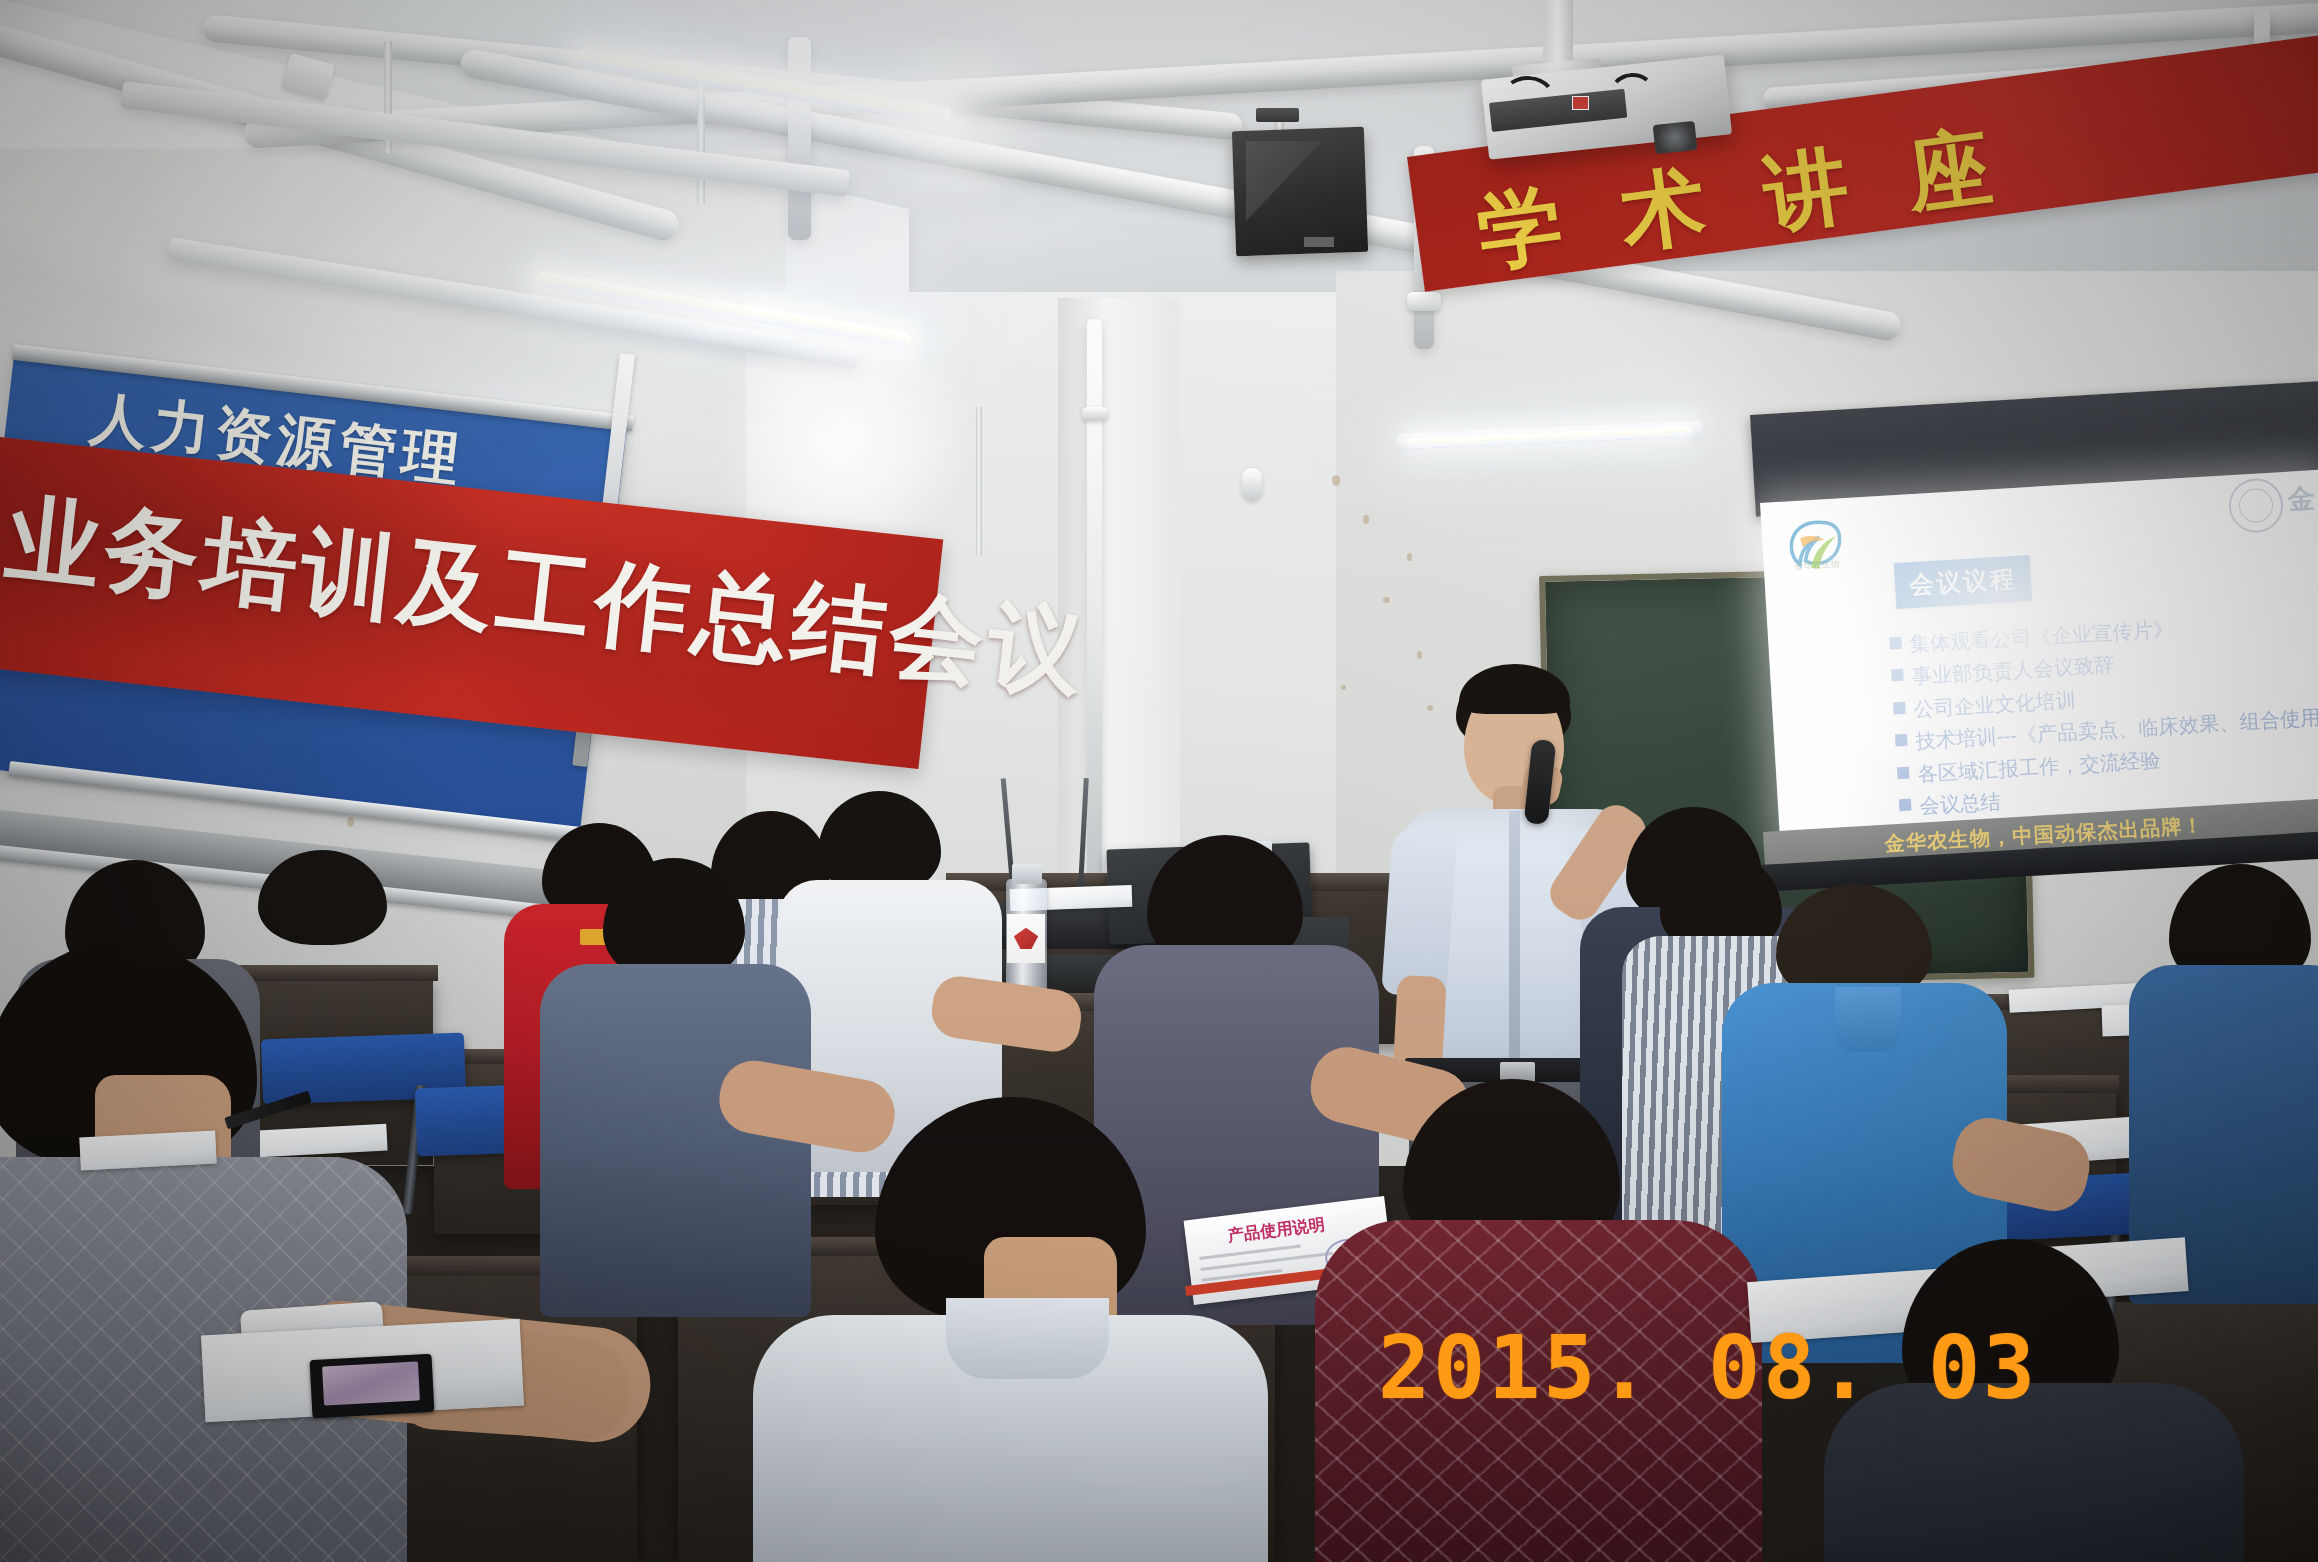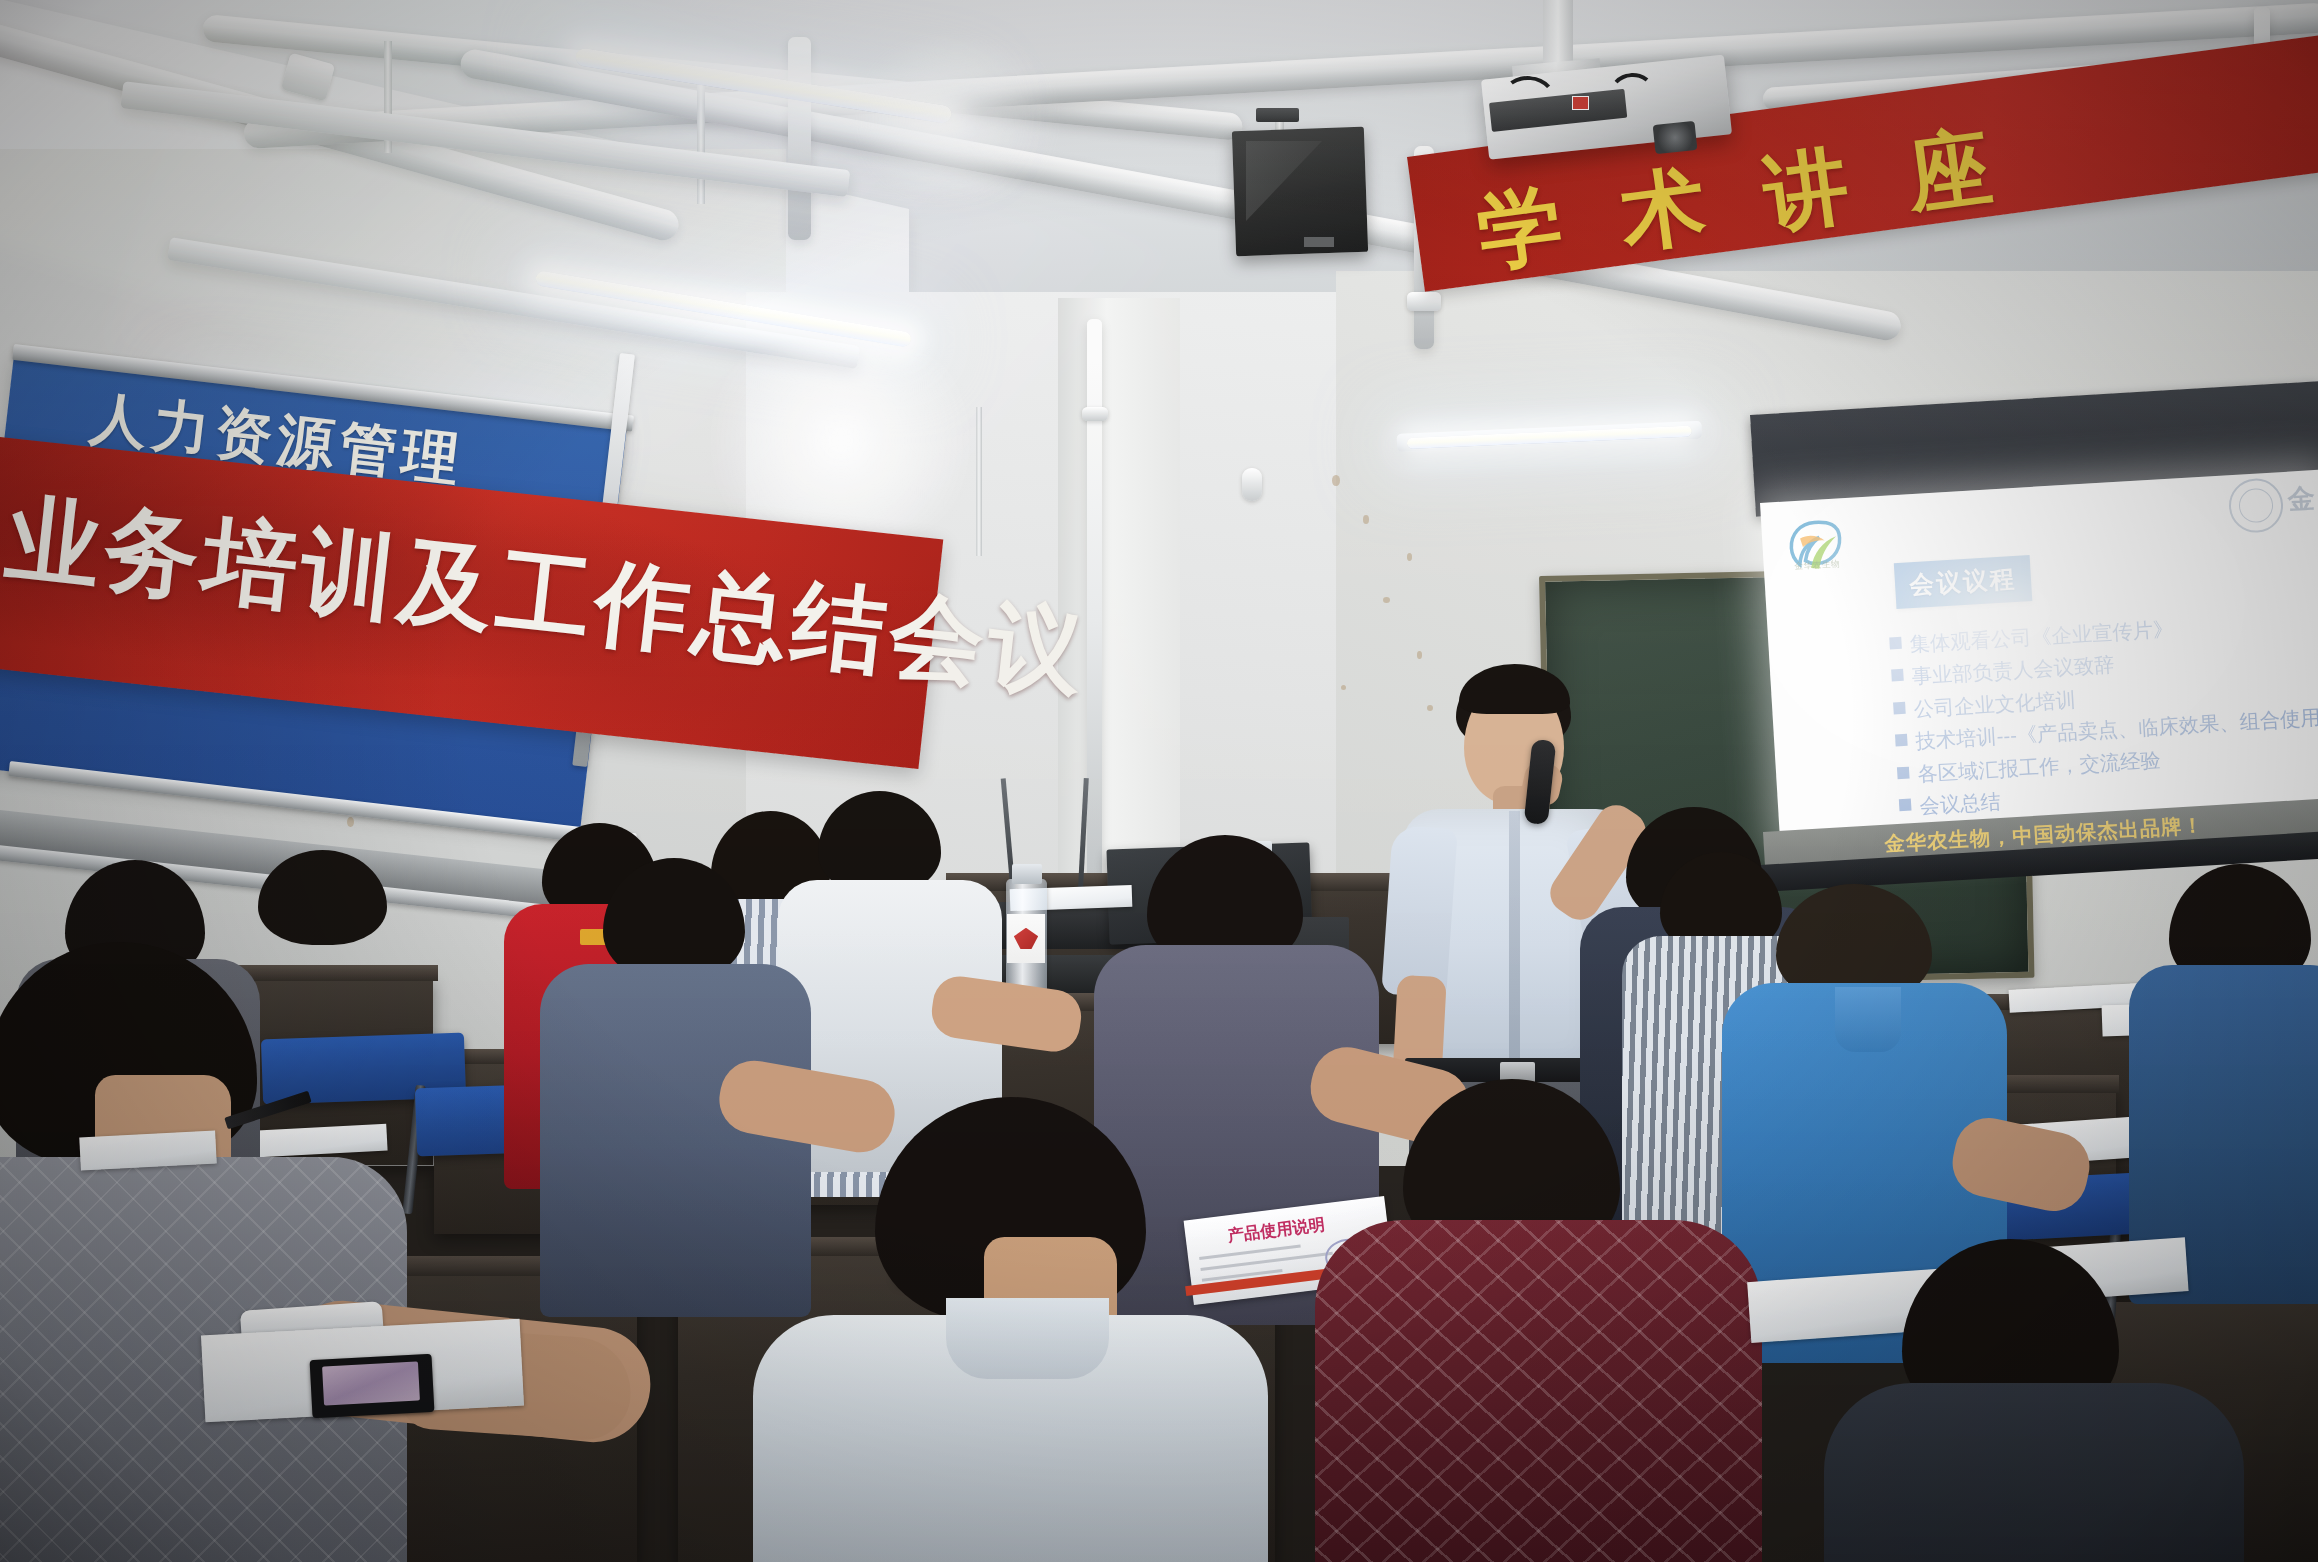--- a/index.html
+++ b/index.html
@@ -592,15 +592,16 @@
 
   <div class="hair" style="left:1902px;top:1239px;width:217px;height:187px;background:#191411;border-radius:50% 50% 40% 40%/60% 60% 40% 40%;"></div>
   <div class="torso" style="left:1824px;top:1383px;width:420px;height:203px;border-radius:88px 88px 0 0;
               background:linear-gradient(180deg,#3d4450,#2c323c);"></div>
 
   <div class="hair" style="left:258px;top:850px;width:129px;height:95px;background:#171310;"></div>
 
   <div class="warmcast"></div>
   <div class="vignette"></div>
 
+  <div class="datestamp" style="left:1378px;top:1317px;font-size:87px;">2015. 08. 03</div>
 
 </div>
 
 
 </body></html>

